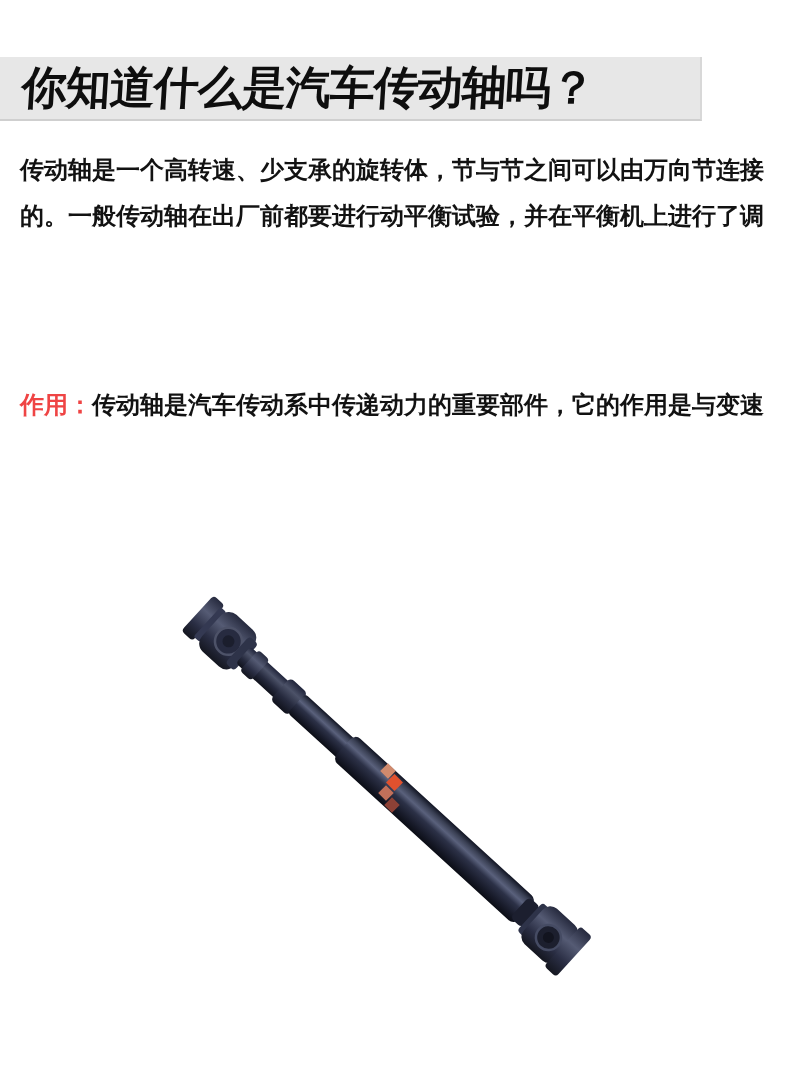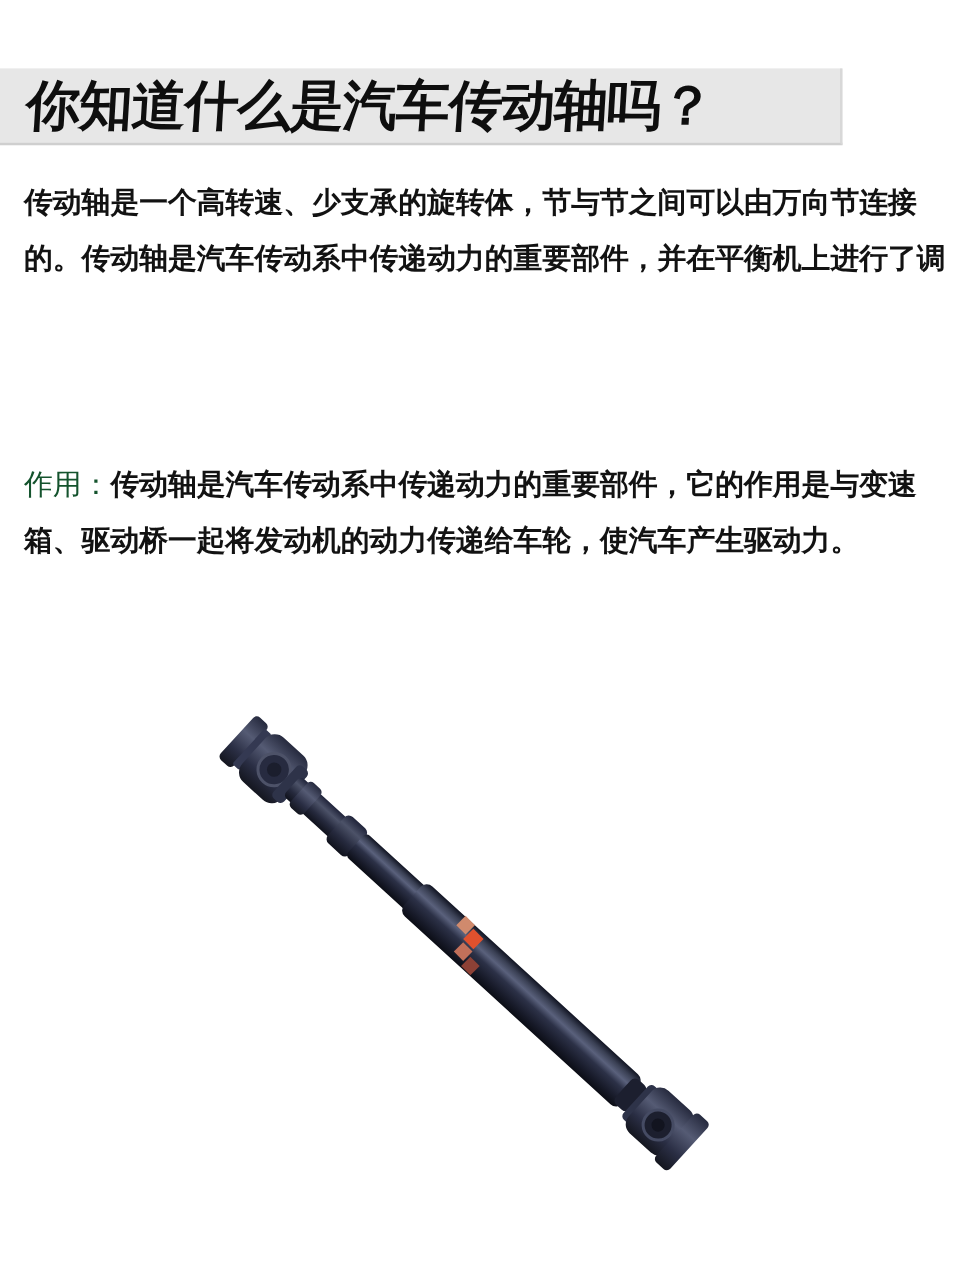--- a/index.html
+++ b/index.html
@@ -52,22 +52,22 @@
   .para .line {
     display: block;
     height: 46px;
     line-height: 46px;
     white-space: nowrap;
     letter-spacing: 0px;
   }
   .para-intro { top: 147px; }
   .para-role  { top: 382px; }
   .role-label {
-    color: #14532d;
-    font-weight: 400;
+    color: #ef4444;
+    font-weight: 700;
   }
 
   
   .figure {
     position: absolute;
     left: 150px;
     top: 595px;
     width: 470px;
     height: 400px;
   }
@@ -77,26 +77,25 @@
 <body>
 
 <div class="page">
 
   <div class="title-banner">
     <h1>你知道什么是汽车传动轴吗？</h1>
   </div>
 
   <div class="para para-intro">
     <span class="line">传动轴是一个高转速、少支承的旋转体，节与节之间可以由万向节连接</span>
-    <span class="line">的。传动轴是汽车传动系中传递动力的重要部件，并在平衡机上进行了调</span>
+    <span class="line">的。一般传动轴在出厂前都要进行动平衡试验，并在平衡机上进行了调</span>
   </div>
 
   <div class="para para-role">
     <span class="line"><span class="role-label">作用：</span><span>传动轴是汽车传动系中传递动力的重要部件，它的作用是与变速</span></span>
-    <span class="line">箱、驱动桥一起将发动机的动力传递给车轮，使汽车产生驱动力。</span>
   </div>
 
   <div class="figure">
     <svg viewBox="0 0 470 400" xmlns="http://www.w3.org/2000/svg" role="img" aria-label="汽车传动轴产品图（带万向节的黑色传动轴）">
       <defs>
         <linearGradient id="tubeGrad" x1="0" y1="0" x2="0" y2="1">
           <stop offset="0" stop-color="#111422"></stop>
           <stop offset="0.16" stop-color="#3a4054"></stop>
           <stop offset="0.34" stop-color="#5a617c"></stop>
           <stop offset="0.52" stop-color="#2c3147"></stop>

